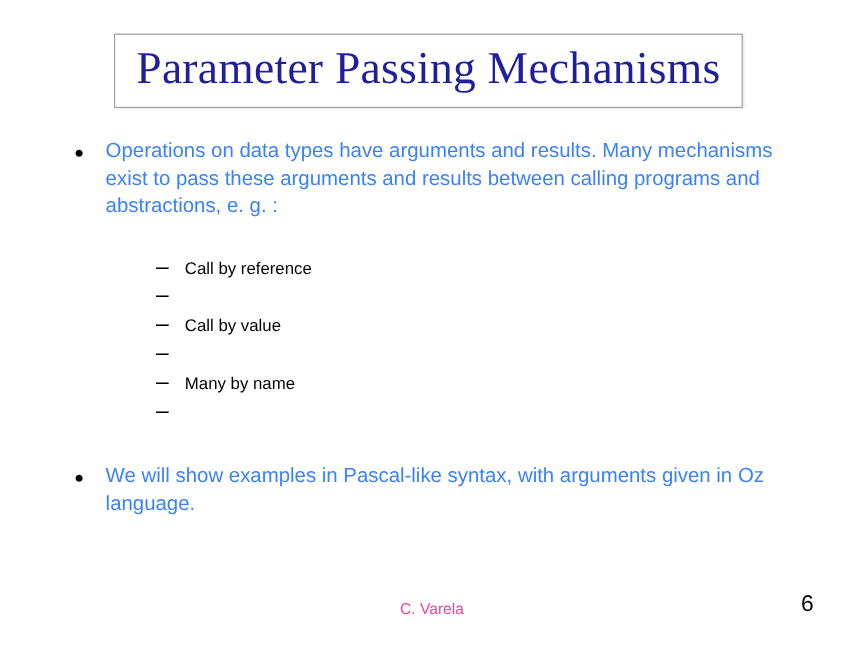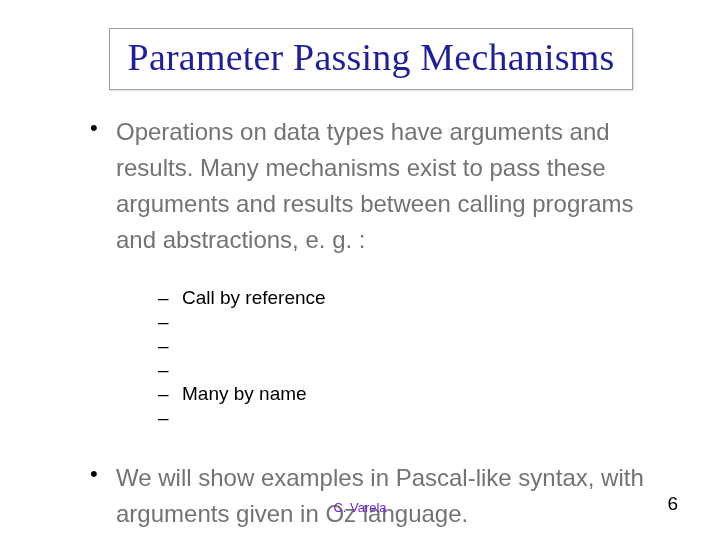--- a/index.html
+++ b/index.html
@@ -7,21 +7,21 @@
     body {
       background: #ffffff;
       font-family: Arial, Helvetica, sans-serif;
       position: relative;
       overflow: hidden;
     }
     .slide {
       width: 720px;
       height: 540px;
       position: relative;
-      padding: 28px 50px 0 72px;
+      padding: 28px 50px 0 44px;
     }
     .title-box {
       border: 1px solid #a0a0a0;
       padding: 6px 18px 10px 18px;
       margin: 0 auto 24px auto;
       width: fit-content;
       box-shadow: 1px 1px 2px rgba(0,0,0,0.12);
     }
     .title {
       font-family: "Times New Roman", Times, serif;
@@ -39,53 +39,53 @@
     }
     .bullet-dot {
       font-size: 22px;
       line-height: 28px;
       color: #000;
       width: 26px;
       flex-shrink: 0;
       text-align: left;
     }
     .bullet-text {
-      font-size: 24px;
-      line-height: 36px;
-      color: #737373;
+      font-size: 17px;
+      line-height: 23px;
+      color: #3b82f6;
     }
     .sub-list {
       margin-top: 28px;
       margin-bottom: 30px;
       padding-left: 68px;
     }
     .sub-row {
       display: flex;
       align-items: flex-start;
     }
     .sub-dash {
       font-size: 19px;
       line-height: 24px;
       width: 24px;
       flex-shrink: 0;
       color: #000;
     }
     .sub-text {
-      font-size: 19px;
+      font-size: 14px;
       line-height: 24px;
       color: #000;
     }
     .footer-author {
       position: absolute;
       bottom: 25px;
       left: 0;
       width: 100%;
       text-align: center;
       font-size: 13px;
-      color: #6d28d9;
+      color: #ec4899;
     }
     .footer-page {
       position: absolute;
       bottom: 25px;
       right: 42px;
       font-size: 19px;
       color: #000;
     }
   </style>
 </head>
@@ -107,20 +107,21 @@
     <div class="sub-list">
       <div class="sub-row">
         <div class="sub-dash">–</div>
         <div class="sub-text">Call by reference</div>
       </div>
       <div class="sub-row">
         <div class="sub-dash">–</div>
       </div>
       <div class="sub-row">
         <div class="sub-dash">–</div>
+        <div class="sub-text">Call by value</div>
       </div>
       <div class="sub-row">
         <div class="sub-dash">–</div>
       </div>
       <div class="sub-row">
         <div class="sub-dash">–</div>
         <div class="sub-text">Many by name</div>
       </div>
       <div class="sub-row">
         <div class="sub-dash">–</div>

